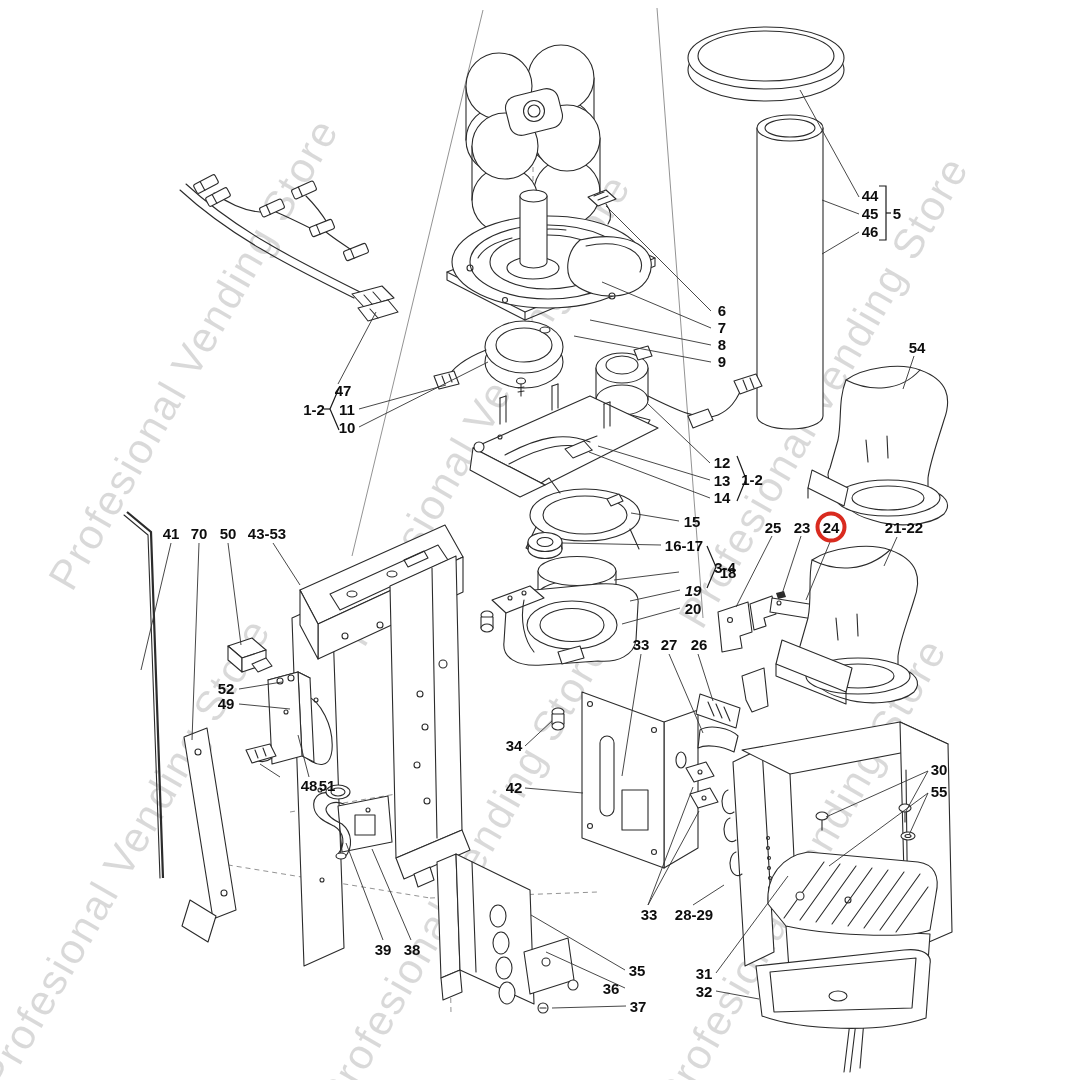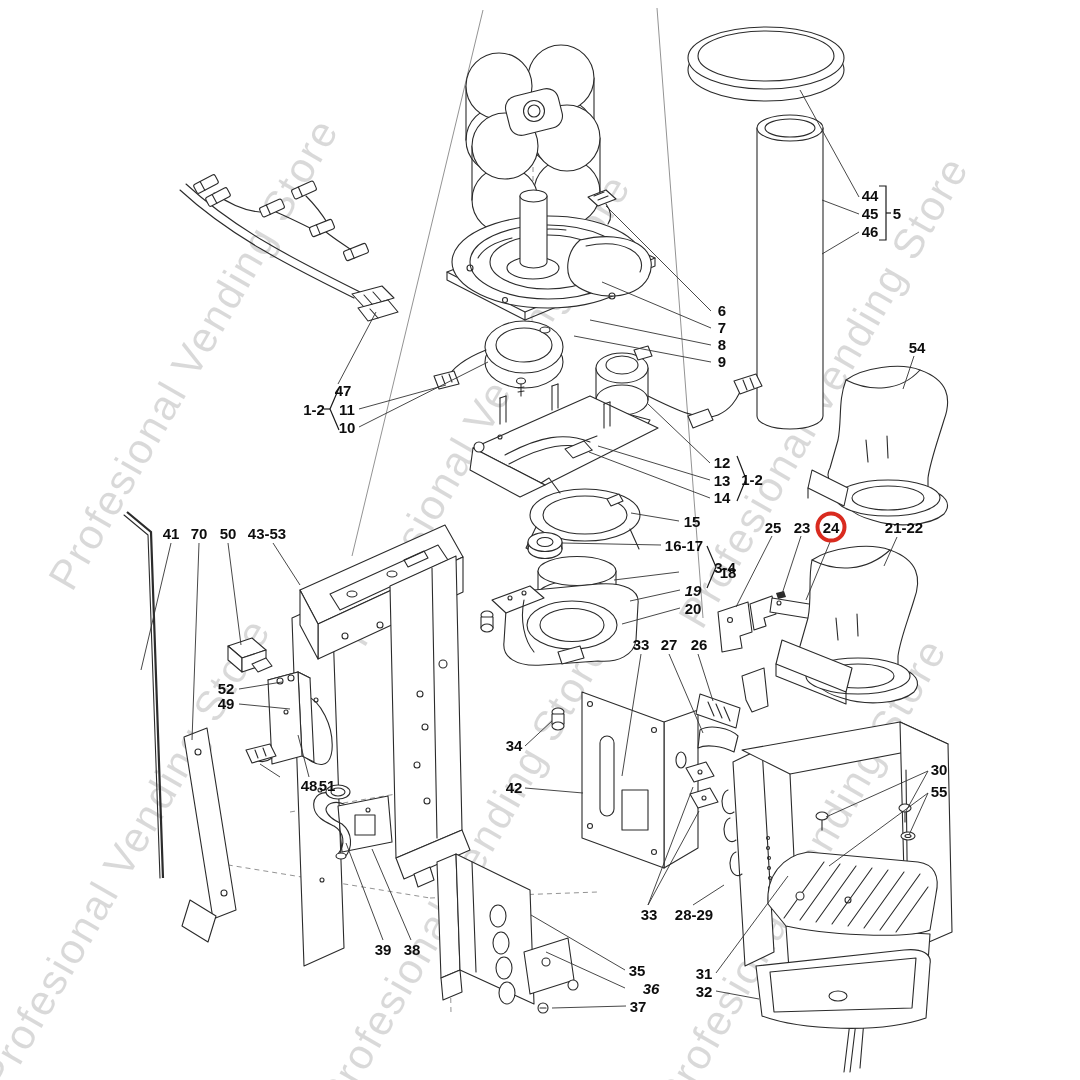--- a/index.html
+++ b/index.html
@@ -536,20 +536,20 @@
       <div class="lbl" style="left: 641px; top: 644px;">33</div>
       <div class="lbl" style="left: 669px; top: 644px;">27</div>
       <div class="lbl" style="left: 699px; top: 644px;">26</div>
       <div class="lbl" style="left: 514px; top: 745px;">34</div>
       <div class="lbl" style="left: 514px; top: 787px;">42</div>
       <div class="lbl" style="left: 939px; top: 769px;">30</div>
       <div class="lbl" style="left: 939px; top: 791px;">55</div>
       <div class="lbl" style="left: 649px; top: 914px;">33</div>
       <div class="lbl" style="left: 694px; top: 914px;">28-29</div>
       <div class="lbl" style="left: 637px; top: 970px;">35</div>
-      <div class="lbl" style="left: 651px; top: 988px; font-style: italic;">36</div>
+      <div class="lbl" style="left: 611px; top: 988px;">36</div>
       <div class="lbl" style="left: 638px; top: 1006px;">37</div>
       <div class="lbl" style="left: 704px; top: 973px;">31</div>
       <div class="lbl" style="left: 704px; top: 991px; text-align: right;">32</div>
       <div class="lbl" style="left: 383px; top: 949px;">39</div>
       <div class="lbl" style="left: 412px; top: 949px;">38</div>
     </div>
 </div>
 
 </body></html>

